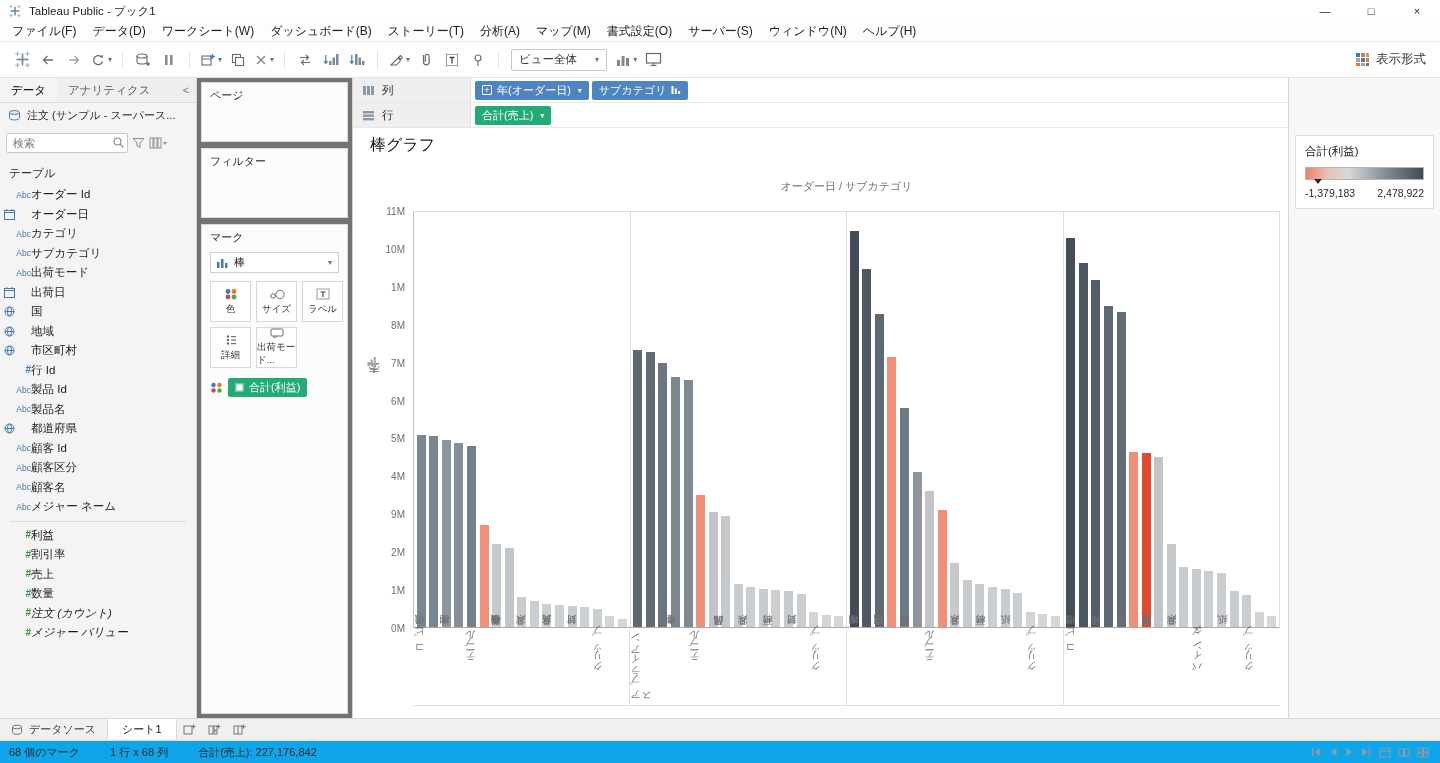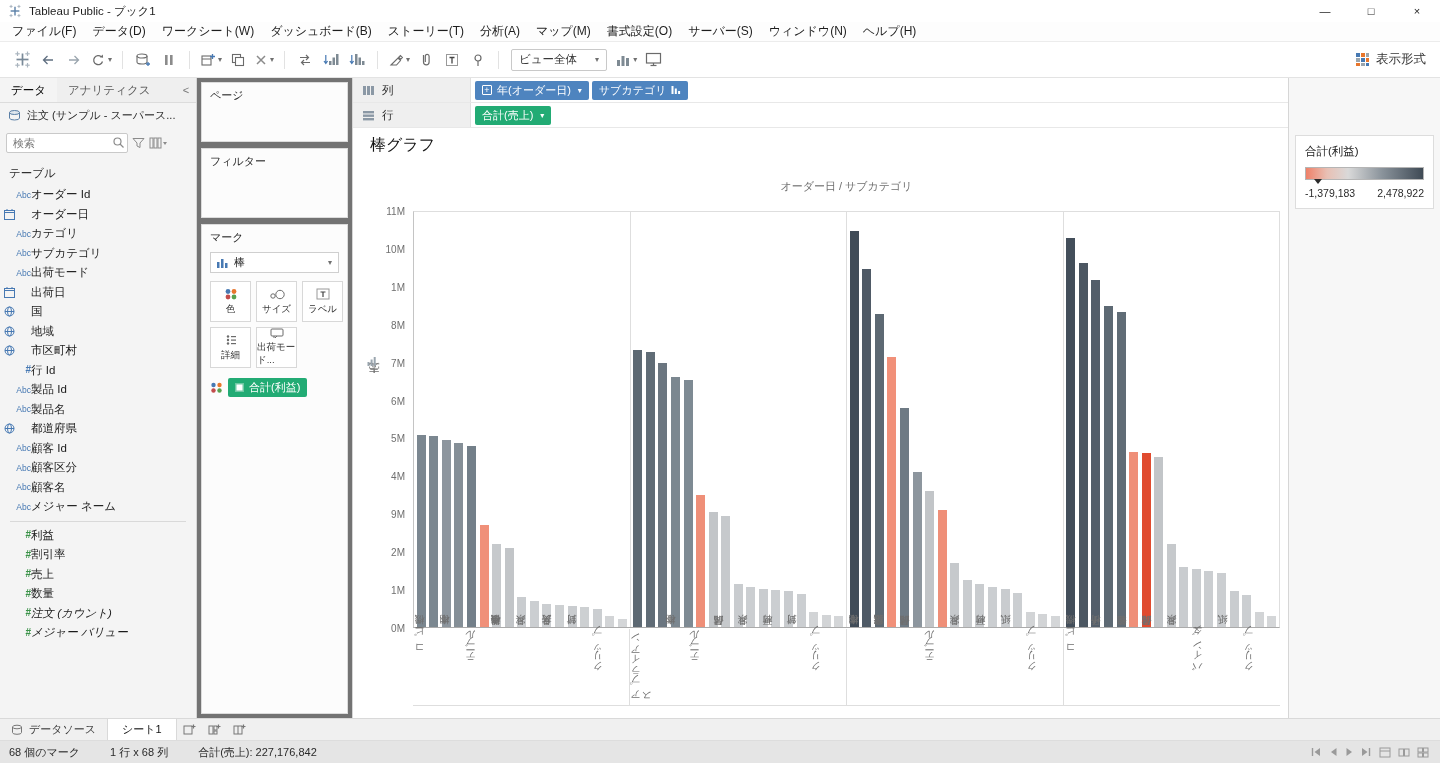--- a/index.html
+++ b/index.html
@@ -100,21 +100,21 @@
 .legend-title{font-size:11.5px;color:#1d1d1d;}
 #legend-gradient{height:13px;border:1px solid #b5b5b5;margin-top:8px;position:relative;}
 #legend-marker{position:absolute;top:100%;width:0;height:0;border-left:4px solid transparent;border-right:4px solid transparent;border-bottom:5px solid #2b2b2b;transform:translateX(-4px) rotate(180deg);}
 .legend-vals{display:flex;justify-content:space-between;font-size:10.5px;color:#2a2a2a;margin-top:7px;}
 
 
 .tabbar{position:absolute;left:0;right:0;bottom:23px;height:22px;background:#f0f0f0;border-top:1px solid #d9d9d9;display:flex;align-items:stretch;}
 .ds-tab{display:flex;align-items:center;gap:6px;padding:0 11px;font-size:11px;color:#3a3a3a;}
 .sheet-tab{display:flex;align-items:center;padding:0 14px;font-size:11px;background:#fff;border-left:1px solid #d9d9d9;border-right:1px solid #d9d9d9;color:#111;}
 .newtab-btn{width:25px;display:flex;align-items:center;justify-content:center;}
-.statusbar{position:absolute;left:0;right:0;bottom:0;height:23px;background:#e5e5e5;border-top:1px solid #ddd;display:flex;align-items:center;padding:0 9px;font-size:11px;color:#2a2a2a;}
+.statusbar{position:absolute;left:0;right:0;bottom:0;height:23px;background:#0ea5e9;border-top:1px solid #ddd;display:flex;align-items:center;padding:0 9px;font-size:11px;color:#2a2a2a;}
 .status-item{margin-right:30px;white-space:nowrap;}
 .status-right{margin-left:auto;display:flex;gap:7px;align-items:center;padding-right:2px;}
 svg{display:block;}
 </style>
 </head>
 <body>
 
 <div class="app">
 
   <div class="titlebar">

